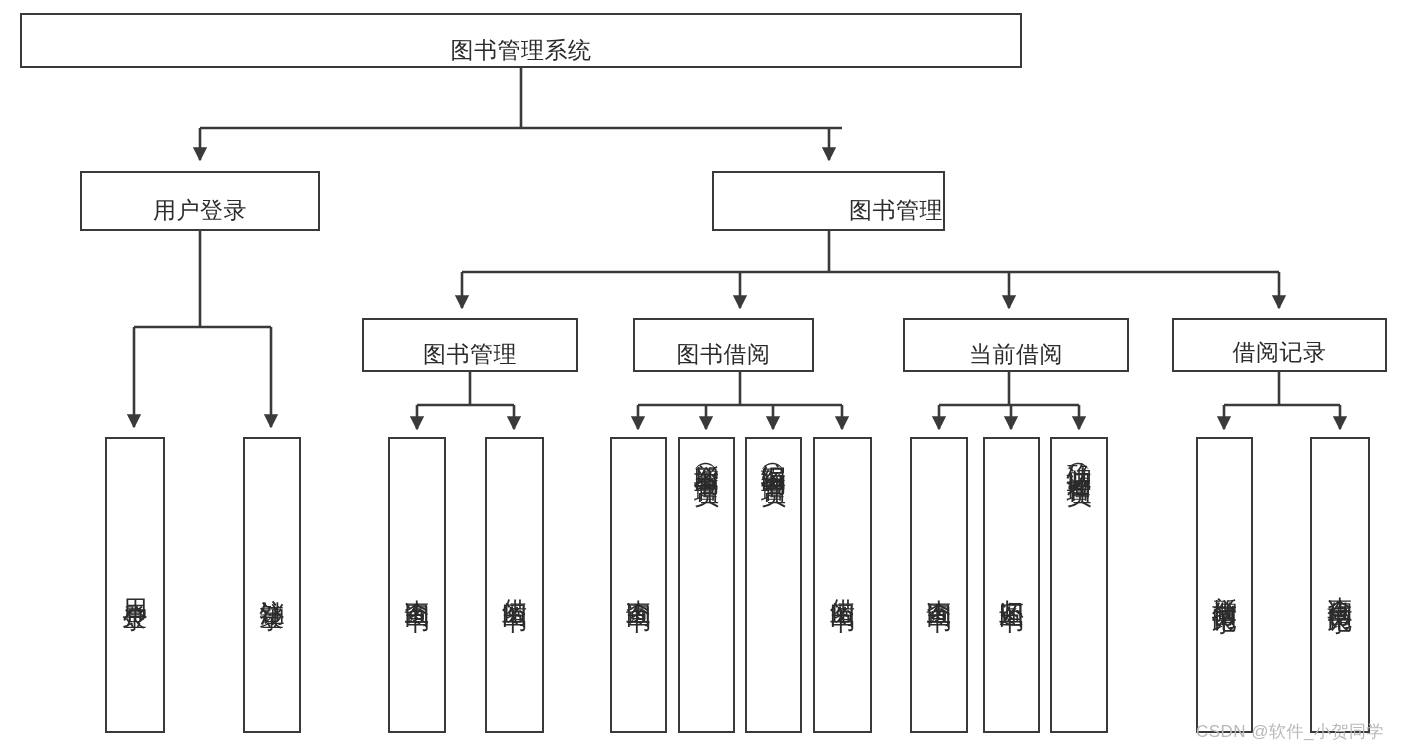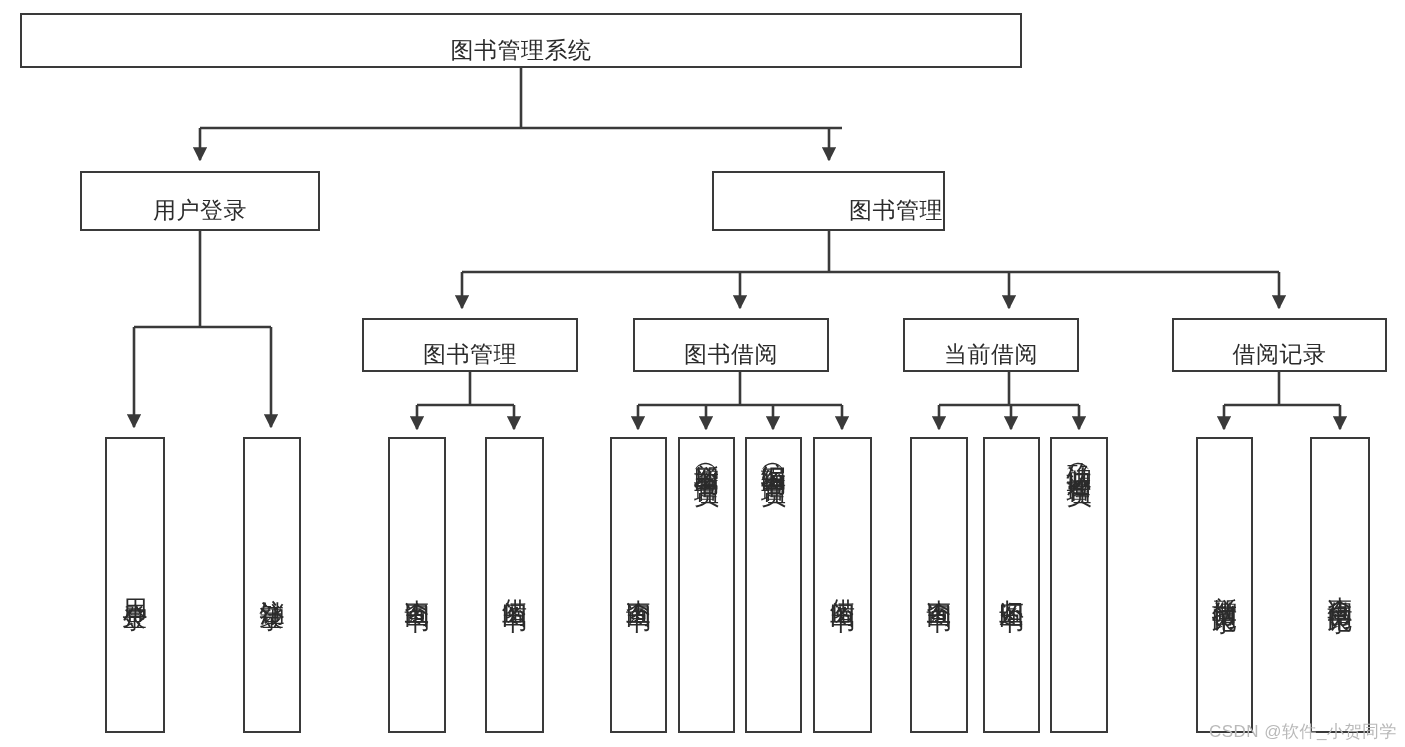--- a/index.html
+++ b/index.html
@@ -64,21 +64,21 @@
     white-space: nowrap;
   }
   .node.v.top .label {
     margin-top: 4px;
   }
   .node.v.mid {
     align-items: center;
   }
   .watermark {
     position: absolute;
-    right: 8px;
+    right: 21px;
     bottom: 4px;
     font-size: 17px;
     color: #b9b9b9;
     letter-spacing: 0.5px;
     white-space: nowrap;
   }
 </style>
 </head>
 <body>
 
@@ -141,27 +141,27 @@
   <div class="node h" style="left:80px; top:171px; width:240px; height:60px;">
     <span class="label">用户登录</span>
   </div>
   <div class="node h" style="left:712px; top:171px; width:233px; height:60px;justify-content:flex-end;">
     <span class="label">图书管理</span>
   </div>
 
   <div class="node h" style="left:362px; top:318px; width:216px; height:54px;">
     <span class="label">图书管理</span>
   </div>
-  <div class="node h" style="left:633px; top:318px; width:196px; height:54px;">
+  <div class="node h" style="left:633px; top:318px; width:181px; height:54px;">
     <span class="label">图书借阅</span>
   </div>
-  <div class="node h" style="left:903px; top:318px; width:176px; height:54px;">
+  <div class="node h" style="left:903px; top:318px; width:226px; height:54px;">
     <span class="label">当前借阅</span>
   </div>
-  <div class="node h" style="left:1172px; top:318px; width:215px; height:54px;">
+  <div class="node h" style="left:1172px; top:318px; width:215px; height:54px;font-family:Liberation Mono, monospace;">
     <span class="label">借阅记录</span>
   </div>
 
   <div class="node v mid" style="left:105px; top:437px; width:60px; height:296px;">
     <span class="label">用户登录</span>
   </div>
   <div class="node v mid" style="left:243px; top:437px; width:58px; height:296px;">
     <span class="label">注销登录</span>
   </div>
   <div class="node v mid" style="left:388px; top:437px; width:58px; height:296px;">

